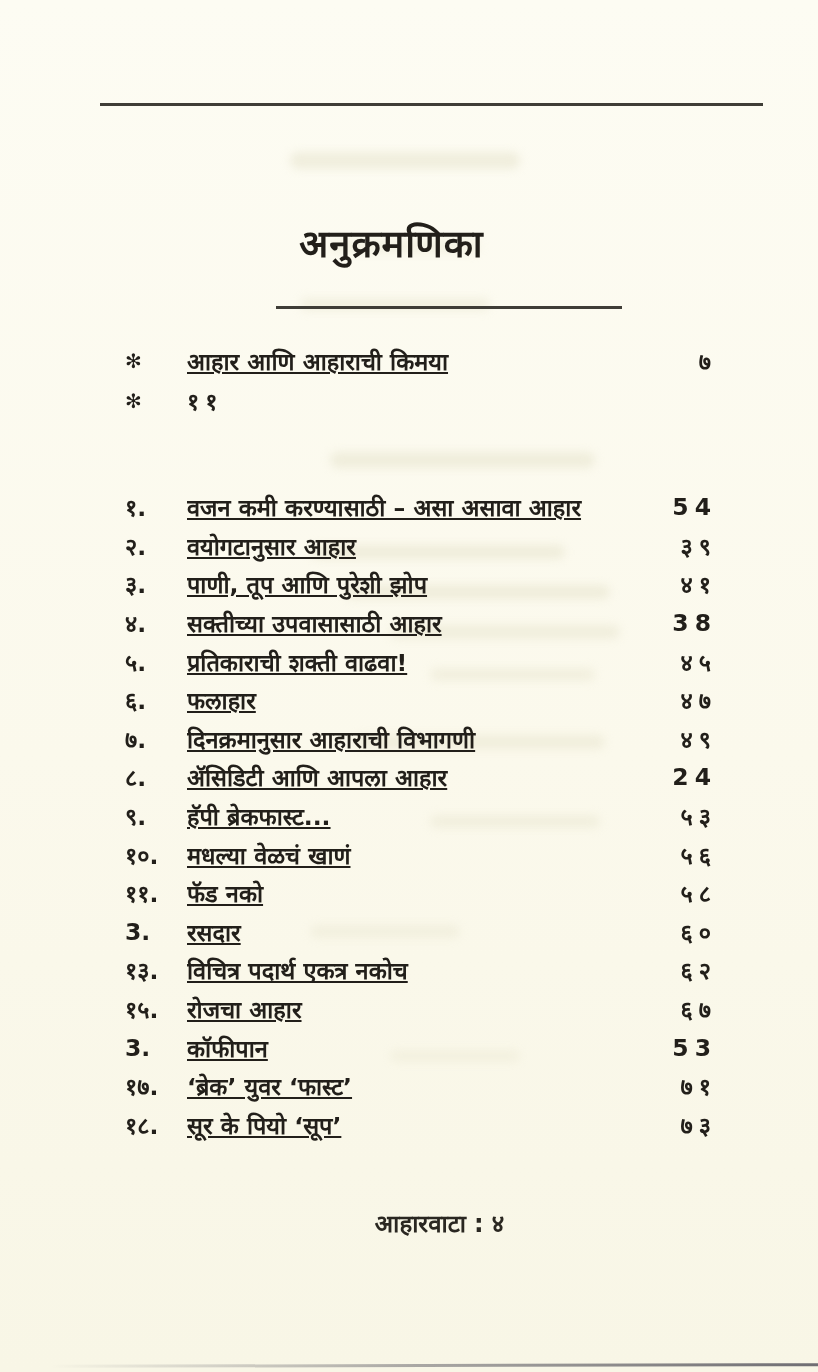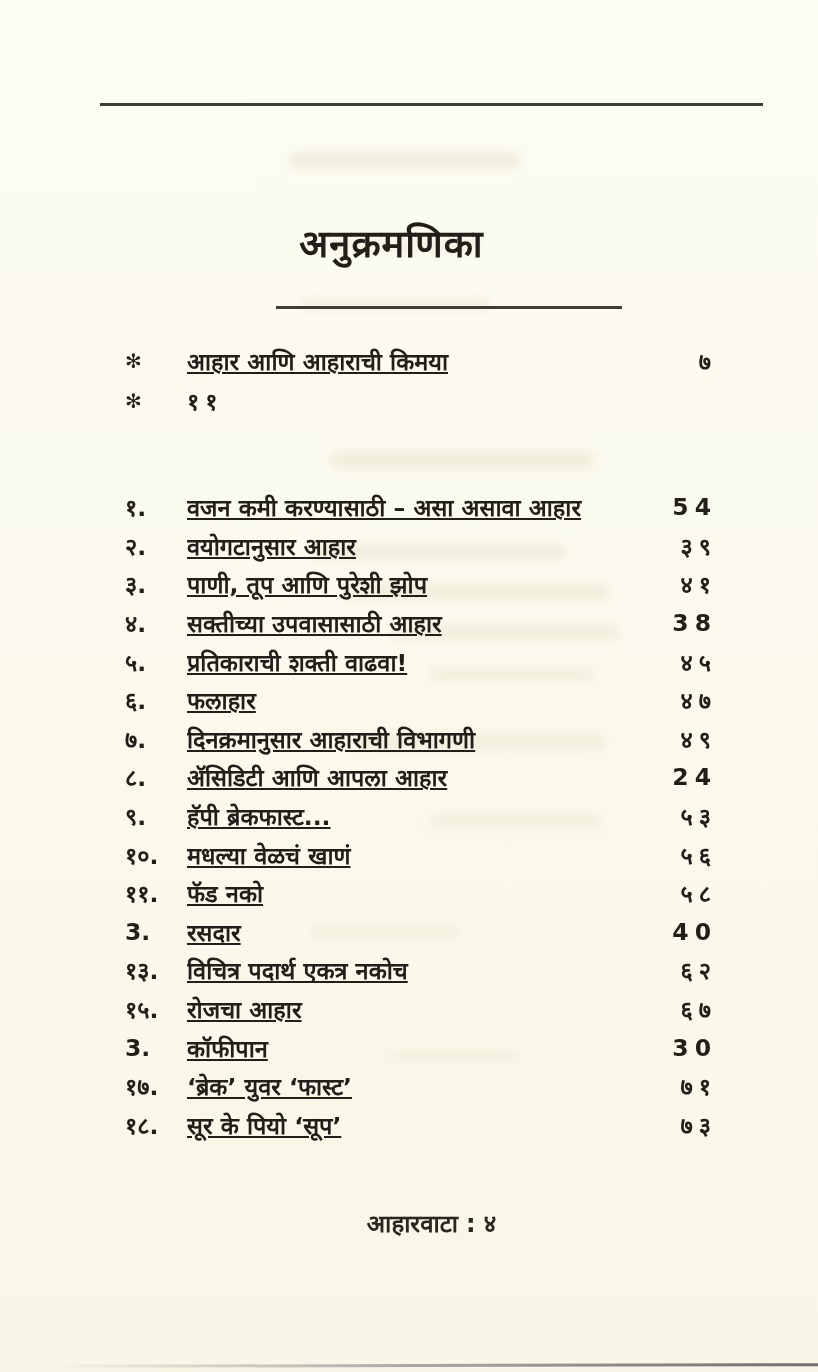--- a/index.html
+++ b/index.html
@@ -37,21 +37,21 @@
     display:flex;align-items:center;height:38.6px;
     font-size:23.5px;font-weight:bold;color:var(--ink);
     white-space:nowrap;
   }
   .starred-list .row{height:40px;}
   .num{flex:none;width:62px;}
   .starred .num{font-size:20px;}
   .rtitle{flex:1;overflow:hidden;text-decoration:underline;}
   .rpage{flex:none;letter-spacing:6px;margin-right:-6px;}
   .page-footer{
-    position:absolute;left:100px;top:1206px;width:663px;
+    position:absolute;left:108px;top:1206px;width:663px;
     text-align:center;font-size:24px;font-weight:bold;color:#2a2721;
   }
   .page-footer span{margin:0 4px;}
   .ghost{
     position:absolute;background:#e4e1c9;opacity:.5;
     filter:blur(5px);border-radius:8px;pointer-events:none;
   }
   .g1{left:290px;top:152px;width:230px;height:17px;}
   .g2{left:330px;top:240px;width:150px;height:13px;opacity:.35;}
   .g3{left:300px;top:298px;width:190px;height:13px;opacity:.4;}
@@ -158,36 +158,36 @@
     <span class="rpage">५६</span>
   </div>
       <div class="row">
     <span class="num">११.</span>
     <span class="rtitle">फॅड नको</span>
     <span class="rpage">५८</span>
   </div>
       <div class="row">
     <span class="num">3.</span>
     <span class="rtitle">रसदार</span>
-    <span class="rpage">40</span>
+    <span class="rpage">६०</span>
   </div>
       <div class="row">
     <span class="num">१३.</span>
     <span class="rtitle">विचित्र पदार्थ एकत्र नकोच</span>
     <span class="rpage">६२</span>
   </div>
       <div class="row">
     <span class="num">१५.</span>
     <span class="rtitle">रोजचा आहार</span>
     <span class="rpage">६७</span>
   </div>
       <div class="row">
     <span class="num">3.</span>
     <span class="rtitle">कॉफीपान</span>
-    <span class="rpage">30</span>
+    <span class="rpage">53</span>
   </div>
       <div class="row">
     <span class="num">१७.</span>
     <span class="rtitle">‘ब्रेक’ युवर ‘फास्ट’</span>
     <span class="rpage">७१</span>
   </div>
       <div class="row">
     <span class="num">१८.</span>
     <span class="rtitle">सूर के पियो ‘सूप’</span>
     <span class="rpage">७३</span>

